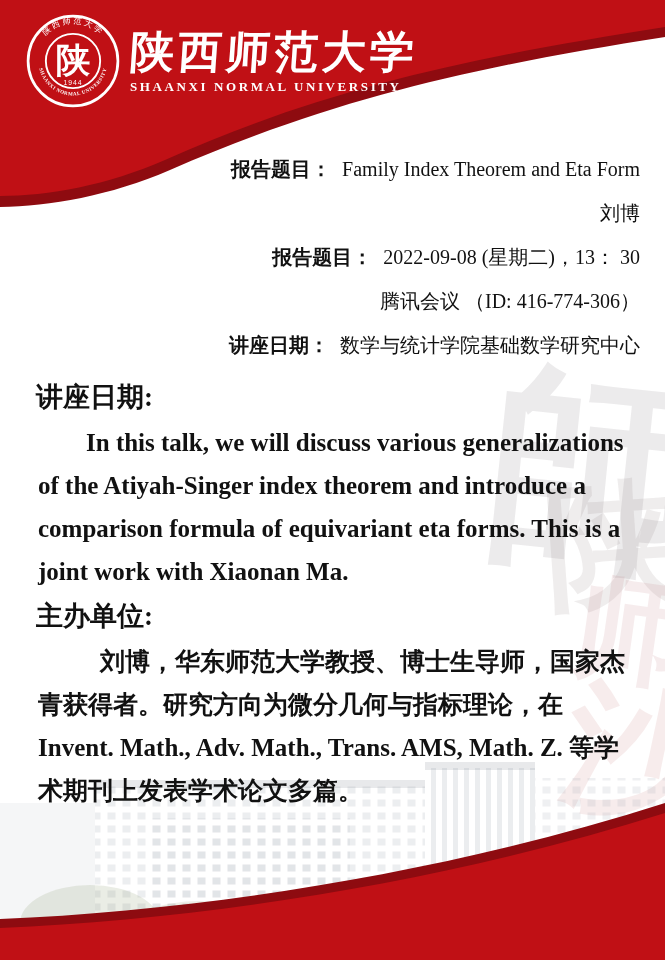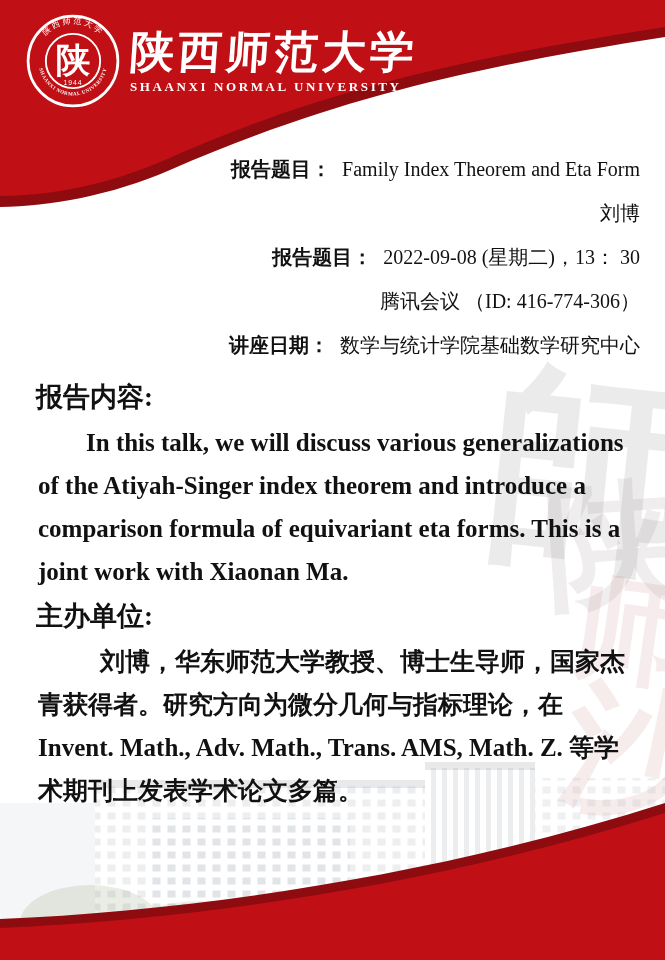--- a/index.html
+++ b/index.html
@@ -158,21 +158,21 @@
 
     <div class="info-row">
       <span class="info-value">腾讯会议 （ID: 416-774-306）</span>
     </div>
 
     <div class="info-row">
       <span class="info-label">讲座日期：</span>
       <span class="info-value">数学与统计学院基础数学研究中心</span>
     </div>
 
-    <div class="section-heading">报告内容:</div>
+    <div class="section-heading">讲座日期:</div>
     <p class="para para-en">In this talk, we will discuss various generalizations of the Atiyah-Singer index theorem and introduce a comparison formula of equivariant eta forms. This is a joint work with Xiaonan Ma.</p>
 
     <div class="section-heading">主办单位:</div>
     <p class="para para-cn">刘博，华东师范大学教授、博士生导师，国家杰青获得者。研究方向为微分几何与指标理论，在Invent. Math., Adv. Math., Trans. AMS, Math. Z. 等学术期刊上发表学术论文多篇。</p>
 
   </div>
 
 </div>
 
 </body></html>

